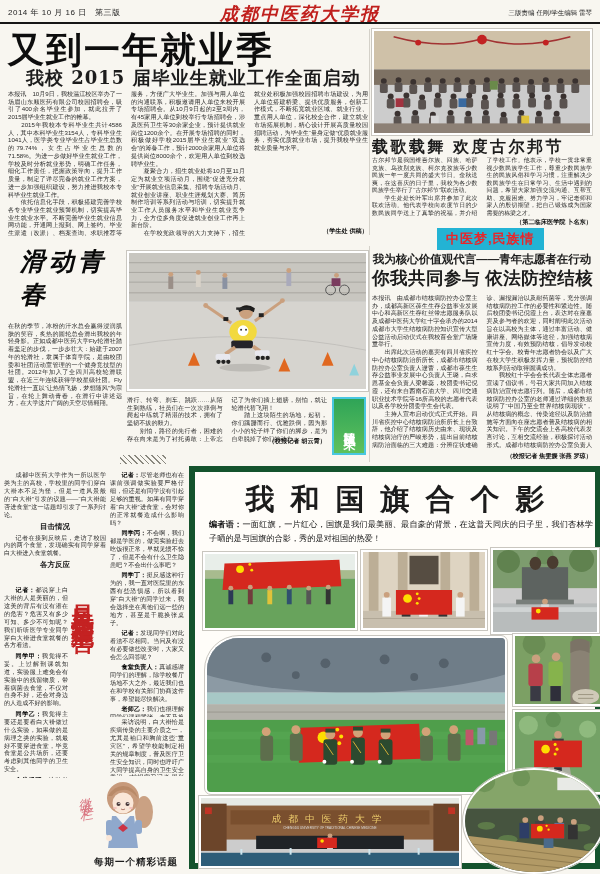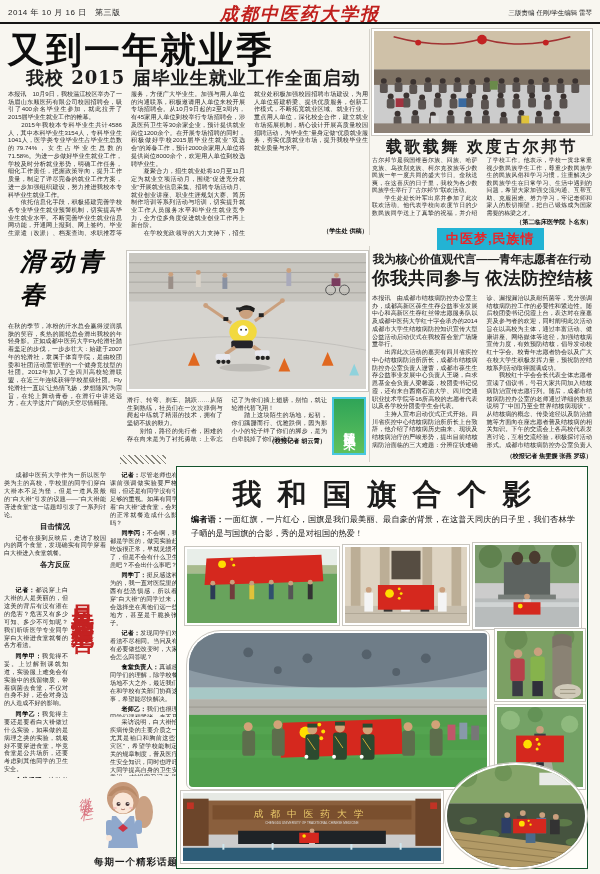--- a/index.html
+++ b/index.html
@@ -20,21 +20,21 @@
   .byline{font-size:6.2px;font-weight:bold;text-align:right;color:#111;}
   
   .lead-h1{left:8px;top:26px;font-size:36px;font-weight:900;letter-spacing:2px;
         font-family:"DejaVu Sans",sans-serif;color:#0d0d0d;white-space:nowrap;}
   .lead-h2{left:26px;top:66px;font-size:18px;font-weight:bold;font-family:"DejaVu Serif",serif;
         letter-spacing:1px;white-space:nowrap;}
   
   .photo{border:2px solid #fff;outline:1px solid #c9c6bf;box-sizing:border-box;overflow:hidden;background:#ccc;}
   .photo svg{display:block;width:100%;height:100%;}
   
-  .eid-h{left:372px;top:137px;width:220px;text-align:center;font-size:16px;font-weight:900;
+  .eid-h{left:372px;top:137px;width:220px;text-align:left;font-size:16px;font-weight:900;
         letter-spacing:2.5px;white-space:nowrap;}
   .badge-zym{left:437px;top:228px;background:#23b3d4;color:#e8262a;font-weight:900;font-size:13px;
         padding:2px 9px;letter-spacing:1px;}
   
   .tb-kicker{left:372px;top:252px;width:220px;text-align:center;font-size:11.5px;font-weight:bold;white-space:nowrap;}
   .tb-h{left:372px;top:266px;width:220px;text-align:center;font-size:17.5px;font-weight:900;letter-spacing:.5px;white-space:nowrap;}
   
   .roller-h{left:8px;top:246px;width:118px;font-family:"DejaVu Serif",serif;font-weight:bold;
         font-style:italic;font-size:25px;letter-spacing:4px;line-height:1.3;color:#090909;}
   .roller-h .l2{display:block;margin-left:12px;}
@@ -50,21 +50,21 @@
   .iv{margin:0 0 2.5px;text-indent:1.9em;font-size:6.1px;line-height:1.3;text-align:justify;color:#2a2a2a;}
   .iv b{color:#000;}
   .iv-block{overflow:hidden;}
   .vert-head{left:68px;top:586px;height:200px;writing-mode:vertical-rl;text-orientation:upright;
         font-family:"DejaVu Serif",serif;font-weight:bold;font-size:23px;letter-spacing:4px;color:#c42222;}
   .micro-label{left:74px;top:788px;writing-mode:vertical-rl;text-orientation:upright;
         font-family:"DejaVu Serif",serif;font-style:italic;font-size:13px;letter-spacing:5px;
         color:#d9737f;transform:rotate(-8deg);}
   .micro-tag{left:88px;top:856px;width:96px;text-align:center;font-size:9.5px;font-weight:bold;letter-spacing:1px;}
   
-  .flagbox{left:176px;top:466px;width:412px;height:403px;background:#fffdf9;border:1px solid #14532d;box-sizing:border-box;}
+  .flagbox{left:189px;top:466px;width:412px;height:403px;background:#fffdf9;border:6px solid #14532d;box-sizing:border-box;}
   .flag-title{position:absolute;left:0;top:8px;width:100%;text-align:center;font-size:29px;font-weight:900;
         letter-spacing:16px;text-indent:16px;white-space:nowrap;}
   .flag-note{position:absolute;left:14px;top:46px;width:384px;font-size:8.2px;line-height:1.65;
         font-family:"DejaVu Serif",serif;text-align:justify;color:#141414;}
   .flag-note b{font-weight:bold;}
   .oval{border-radius:50%;}
   .rtl{border-radius:34px 6px 6px 6px;}
 </style>
 </head>
 <body>

